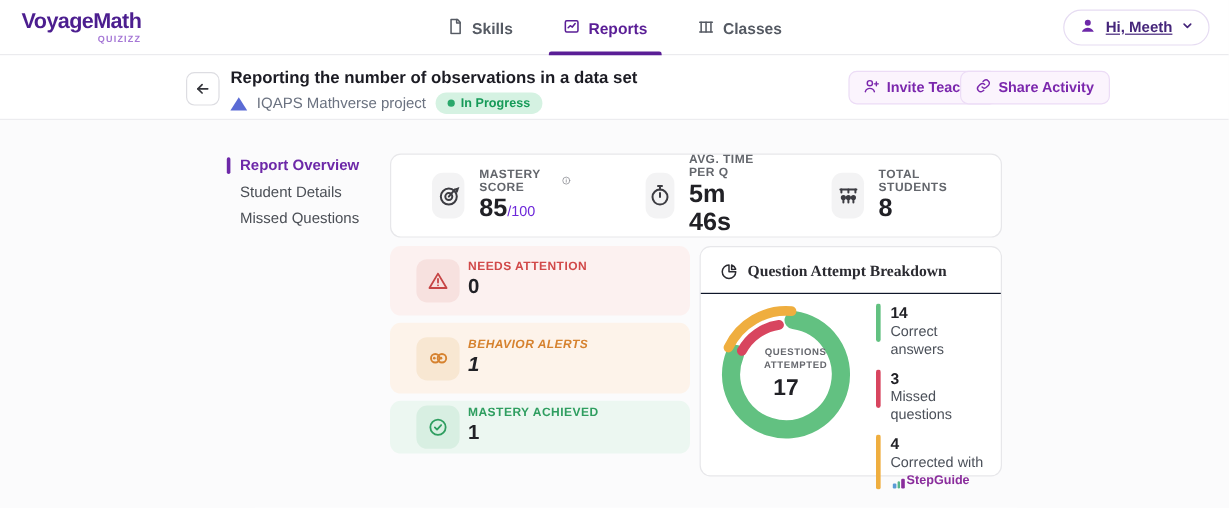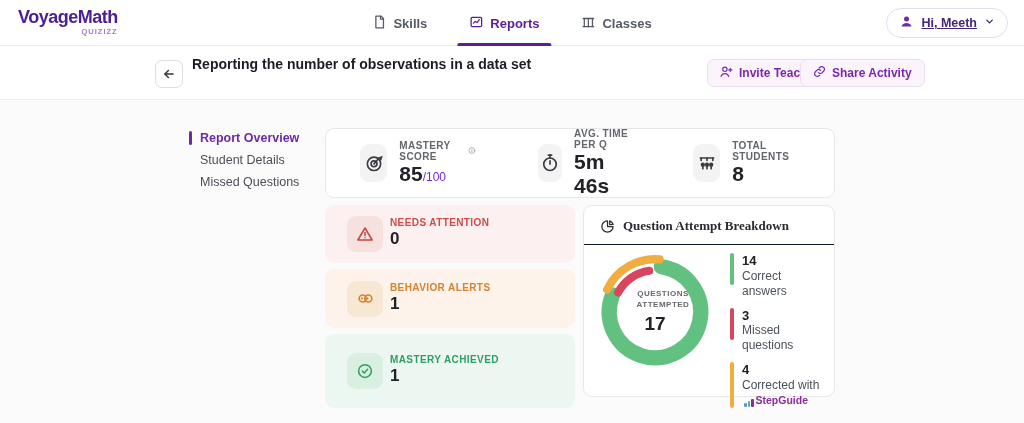--- a/index.html
+++ b/index.html
@@ -47,24 +47,24 @@
   .stat-suffix { font-size:12px; font-weight:400; color:#6d28d9; }
 
   
   .scard { position:absolute; left:325px; width:250px; border-radius:9px; display:flex; align-items:center; padding:0 22px; gap:7px; }
   .scard-icon { width:36px; height:36px; border-radius:9px; display:flex; align-items:center; justify-content:center; }
   .scard-label { font-size:10px; font-weight:800; letter-spacing:0.4px; text-transform:uppercase; }
   .scard-value { font-size:17px; font-weight:800; color:#212126; line-height:1.3; }
   .scard.attention { top:205px; height:58px; background:#fcf1f0; }
   .attention .scard-icon { background:#f7e1df; }
   .attention .scard-label { color:#d14949; }
-  .scard.behavior { top:269px; height:59px; background:#fdf3ea; }
+  .scard.behavior { top:269px; height:59px; background:#fdf3ea;font-style:italic; }
   .behavior .scard-icon { background:#f8e7d2; }
   .behavior .scard-label { color:#d6822f; }
-  .scard.mastery { top:334px; height:74px; background:#ecf7f1; }
+  .scard.mastery { top:334px; height:44px; background:#ecf7f1; }
   .mastery .scard-icon { background:#d8efe2; }
   .mastery .scard-label { color:#2f9e60; }
 
   
   .break-card { position:absolute; left:583px; top:205px; width:252px; height:192px; background:#fff; border:1px solid #e7e7ea; border-radius:9px; }
   .break-head { display:flex; align-items:center; gap:8px; padding:12px 16px 10px 16px; font-size:13px; font-weight:800; color:#2b2b31; border-bottom:1px solid #0f172a;font-family:Liberation Serif, serif; }
   .break-body { position:relative; height:144px; }
   .donut-wrap { position:absolute; left:10px; top:6px; width:122px; height:122px; }
   .donut-center { position:absolute; left:0; top:0; width:122px; height:122px; display:flex; flex-direction:column; align-items:center; justify-content:center; text-align:center; pointer-events:none; }
   .donut-center .cl { font-size:8px; font-weight:700; letter-spacing:0.5px; color:#66686e; line-height:1.35;margin-left:16px; }
@@ -141,20 +141,28 @@
   </div>
 
   <div class="subheader">
     <div class="back-btn">
       <svg width="14" height="14" viewBox="0 0 24 24" fill="none" stroke="#33343a" stroke-width="2.4" stroke-linecap="round" stroke-linejoin="round">
           <path d="M19 12H5"></path>
           <path d="M11 18l-6-6 6-6"></path>
         </svg>
     </div>
     <div class="sh-title">Reporting the number of observations in a data set</div>
+    <div class="sh-row2">
+      <span class="tri"></span>
+      <span class="proj-name">IQAPS Mathverse project</span>
+      <span class="status-pill">
+        <span class="status-dot"></span>
+        <span>In Progress</span>
+      </span>
+    </div>
     <div class="sh-btn btn-invite">
       <span>
         <svg width="13" height="13" viewBox="0 0 24 24" fill="none" stroke-width="2.2" stroke-linecap="round" stroke-linejoin="round">
             <circle cx="9" cy="8" r="4"></circle>
             <path d="M2 21c1.2-3.5 4.2-5 7-5s5.8 1.5 7 5"></path>
             <path d="M19 6v6M16 9h6"></path>
           </svg>
       </span>
       <span>Invite Teacher</span>
     </div>

